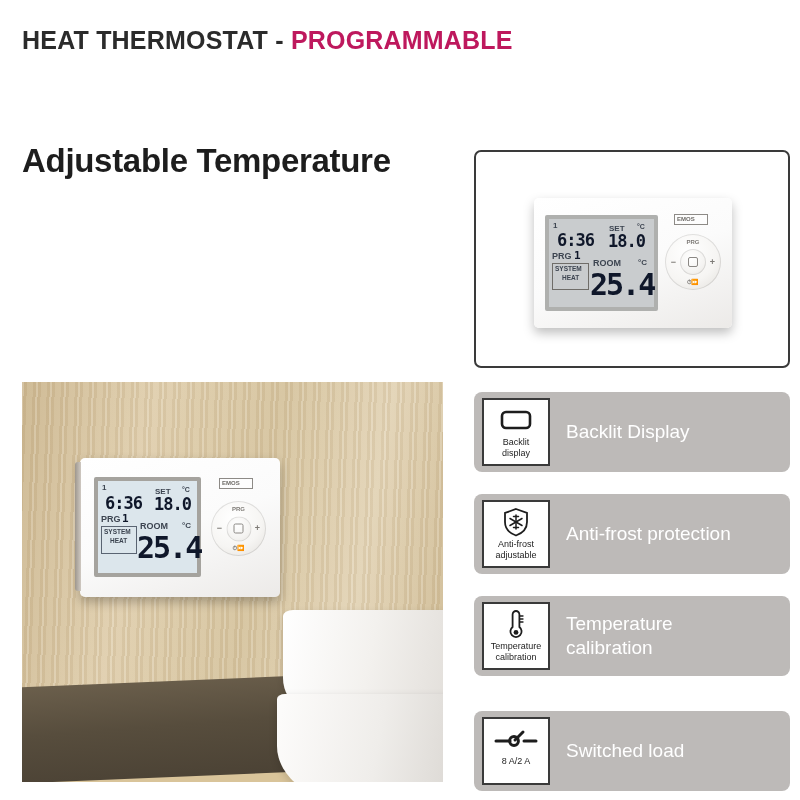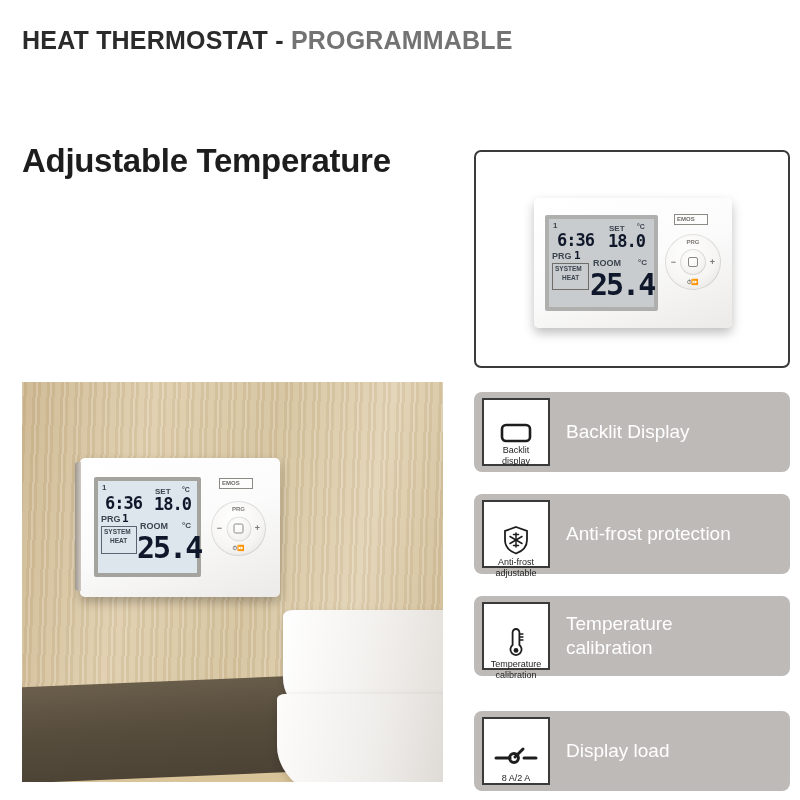--- a/index.html
+++ b/index.html
@@ -18,21 +18,21 @@
   
   .header {
     position: absolute;
     left: 22px; top: 26px;
     font-size: 25px;
     font-weight: bold;
     letter-spacing: 0.2px;
     color: #2b2b2b;
     white-space: nowrap;
   }
-  .header .accent { color: #737373; }
+  .header .accent { color: #be185d; }
   .header .dash { color: #2b2b2b; }
 
   
   .headline {
     position: absolute;
     left: 22px; top: 142px;
     font-size: 33px;
     font-weight: bold;
     color: #1d1d1d;
     letter-spacing: -0.3px;
@@ -173,21 +173,21 @@
     position: absolute;
     left: 8px; top: 6px;
     width: 68px; height: 68px;
     background: #ffffff;
     border: 2px solid #3a3a3a;
     box-sizing: border-box;
     display: flex;
     flex-direction: column;
     align-items: center;
     justify-content: flex-start;
-    padding-top: 23px;
+    padding-top: 5px;
   }
   .feature .tile .glyph {
     height: 30px; width: 100%;
     display: flex; align-items: center; justify-content: center;
   }
   .feature .tile .cap {
     font-size: 9px;
     line-height: 10.5px;
     color: #1d1d1d;
     text-align: center;
@@ -352,16 +352,16 @@
           <g stroke="#1d1d1d" stroke-width="3" stroke-linecap="round">
             <line x1="3" y1="13" x2="17" y2="13"></line>
             <line x1="31" y1="13" x2="43" y2="13"></line>
             <line x1="22" y1="12" x2="30" y2="4"></line>
           </g>
           <circle cx="21" cy="13" r="4.4" fill="none" stroke="#1d1d1d" stroke-width="3"></circle>
         </svg>
       </div>
       <div class="cap">8 A/2 A</div>
     </div>
-    <div class="flabel">Display load</div>
+    <div class="flabel">Switched load</div>
   </div>
 
 </div>
 
 </body></html>

